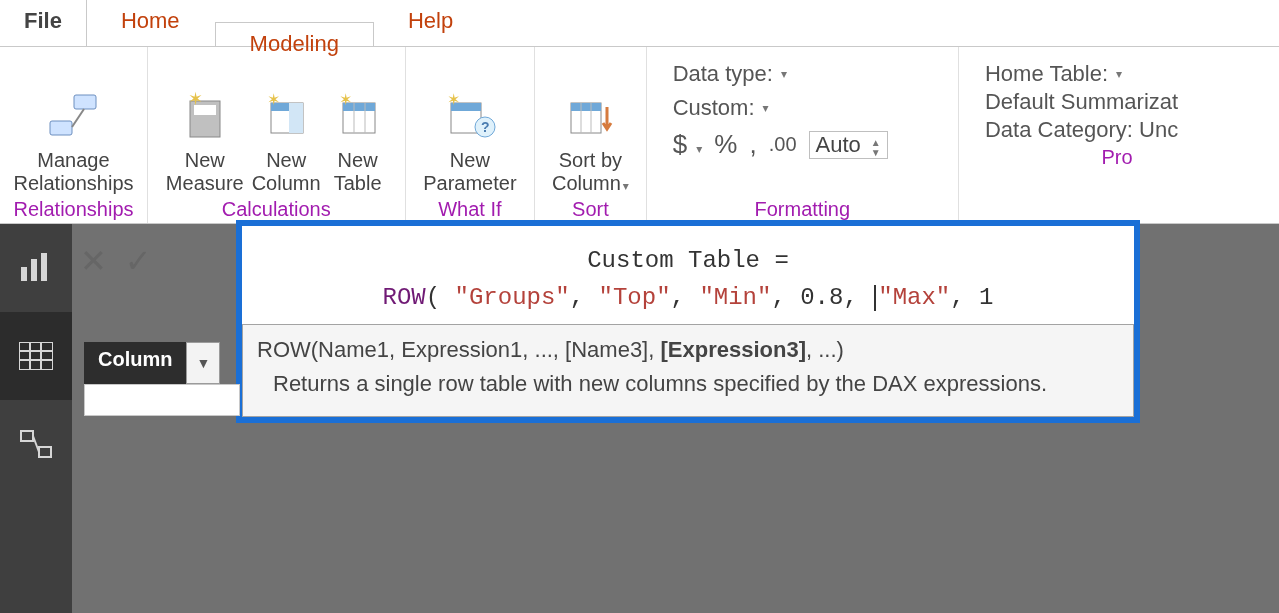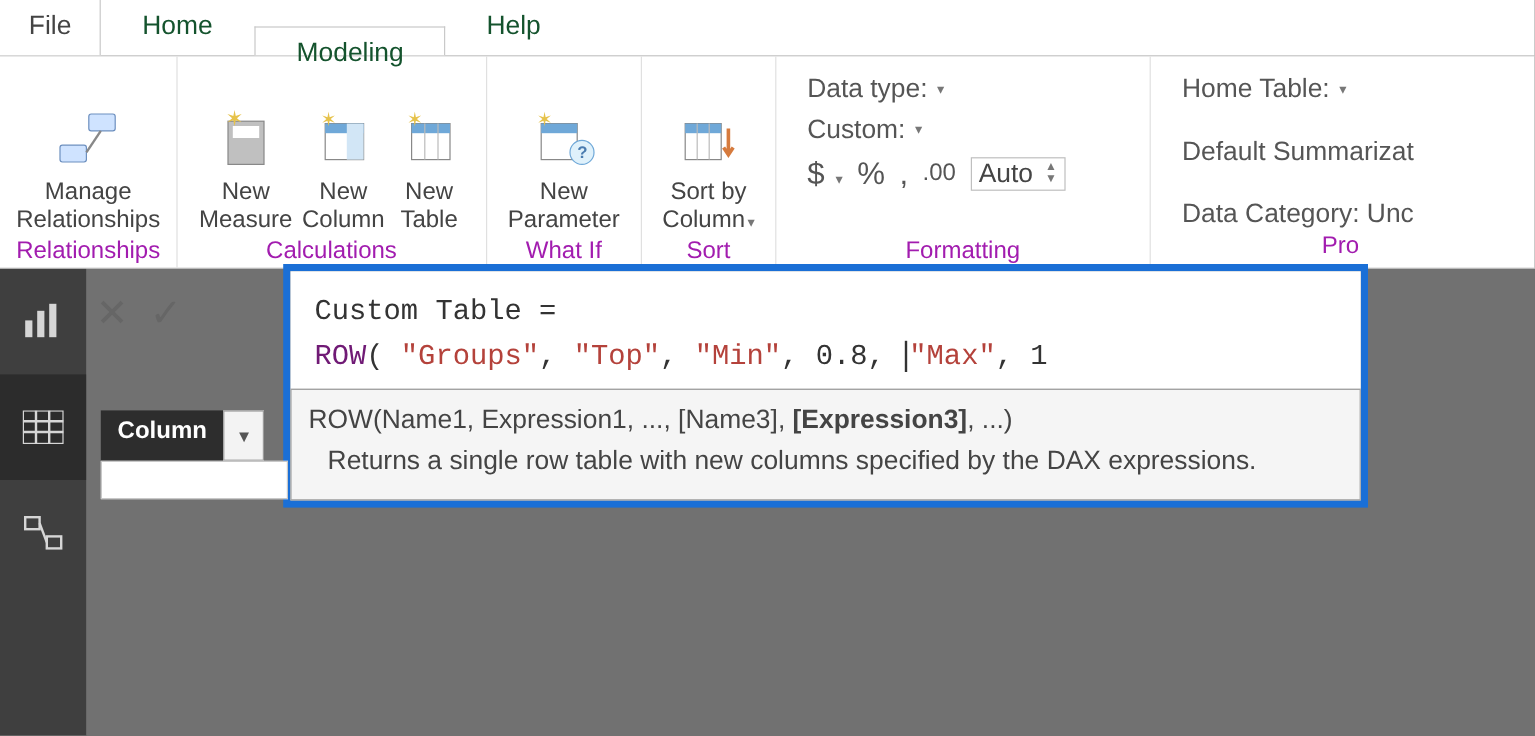--- a/index.html
+++ b/index.html
@@ -16,30 +16,31 @@
   
   .tabs {
     display: flex;
     align-items: stretch;
     height: 46px;
     background: #fff;
   }
   .tab {
     padding: 8px 34px 0;
     font-size: 22px;
-    color: #14532d;
+    color: #c2410c;
     border-right: 1px solid transparent;
     cursor: pointer;
   }
   .tab-file {
     background: #fff;
     color: #444;
     border-right: 1px solid #c9c9c9;
     padding-left: 24px;
     padding-right: 24px;
+    font-weight: bold;
   }
   .tab-active {
     background: #fff;
     border-left: 1px solid #c9c9c9;
     border-right: 1px solid #c9c9c9;
     border-top: 1px solid #c9c9c9;
     margin-top: 22px;
   }
 
   
@@ -111,32 +112,32 @@
   .props-row { display:flex; align-items:center; gap:6px; white-space:nowrap; }
   .fmt-row {
     display:flex;
     align-items:center;
     gap:12px;
     font-size: 26px;
     color:#555;
   }
   .fmt-row .sym { cursor:pointer; }
   .autobox {
-    display:flex; align-items:center;
+    display:flex; align-items:flex-end;
     border:1px solid #bfbfbf;
     padding: 0 6px;
     font-size:22px;
     color:#444;
   }
   .autobox .spin { display:flex; flex-direction:column; margin-left:10px; font-size:10px; color:#777; line-height:1; }
   .props2 {
     display:flex;
     flex-direction:column;
     padding:8px 16px 0;
-    gap:26px;
+    gap:2px;
     font-size:22px;
     color:#555;
     white-space:nowrap;
     overflow:hidden;
     width:300px;
   }
 
   
   .main {
     display:flex;
@@ -187,20 +188,21 @@
   .fx-controls .fx { cursor:pointer; }
   .editor {
     background:#fff;
     flex:1;
     padding:16px 20px 8px;
     font-family: Consolas, "Courier New", monospace;
     font-size:24px;
     color:#333;
     line-height:1.55;
     min-height:80px;
+    text-align:center;
   }
   .kw { color:#701a75; }
   .str { color:#b4423b; }
   .cursor-img { display:inline-block; width:2px; height:26px; background:#333; vertical-align:middle; margin:0 2px; }
   .intellisense {
     position:relative;
     margin:0 0 0 0;
     background:#f5f5f5;
     border:1px solid #a3a3a3;
     padding:8px 14px 14px;

